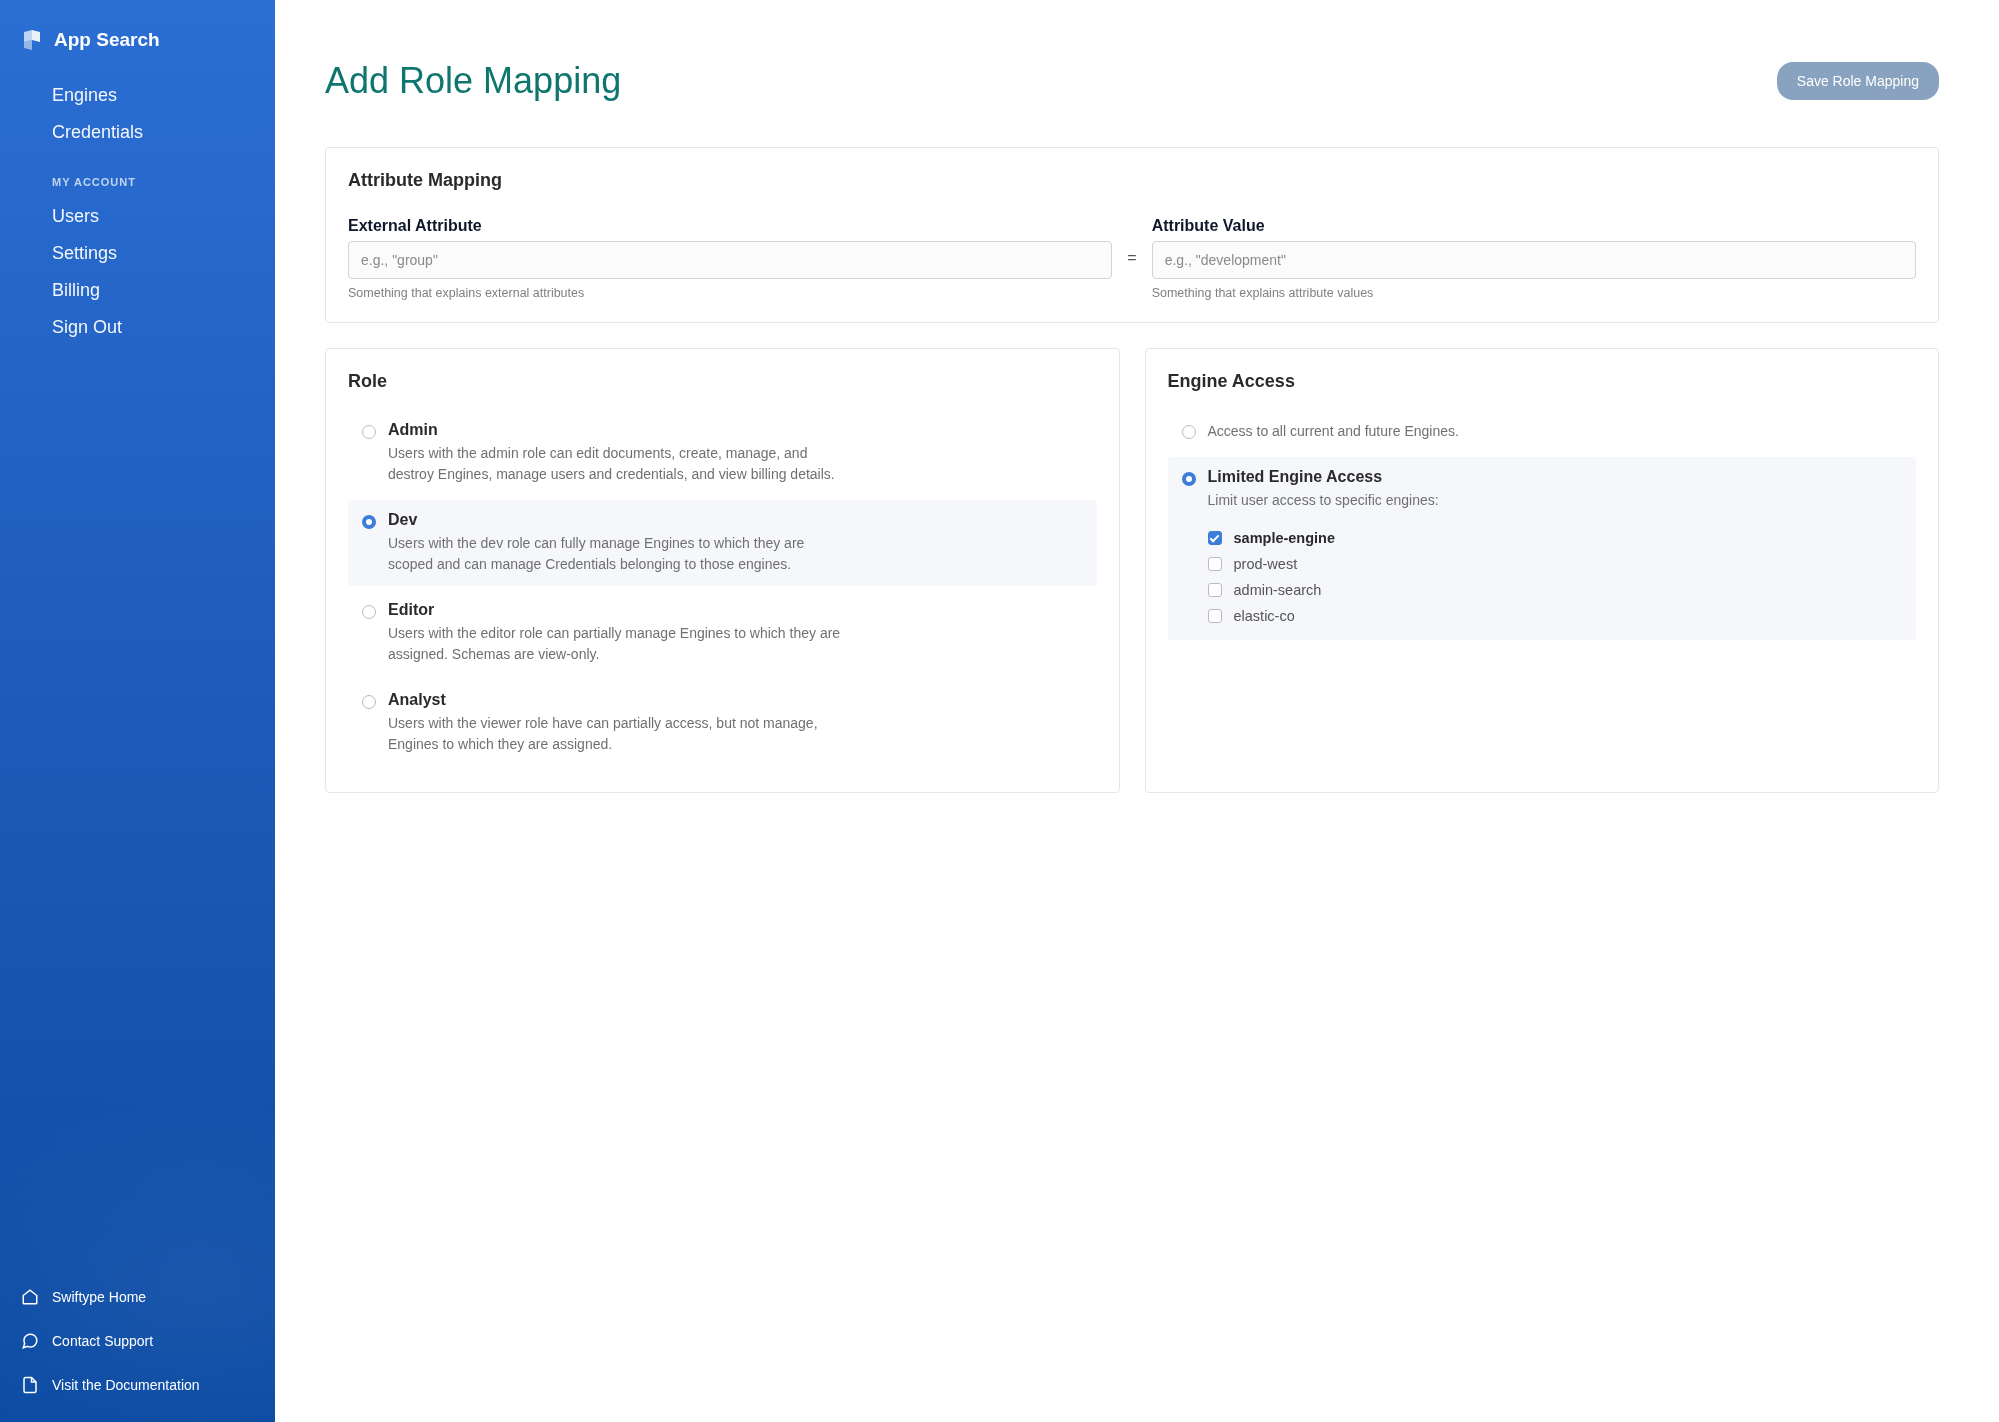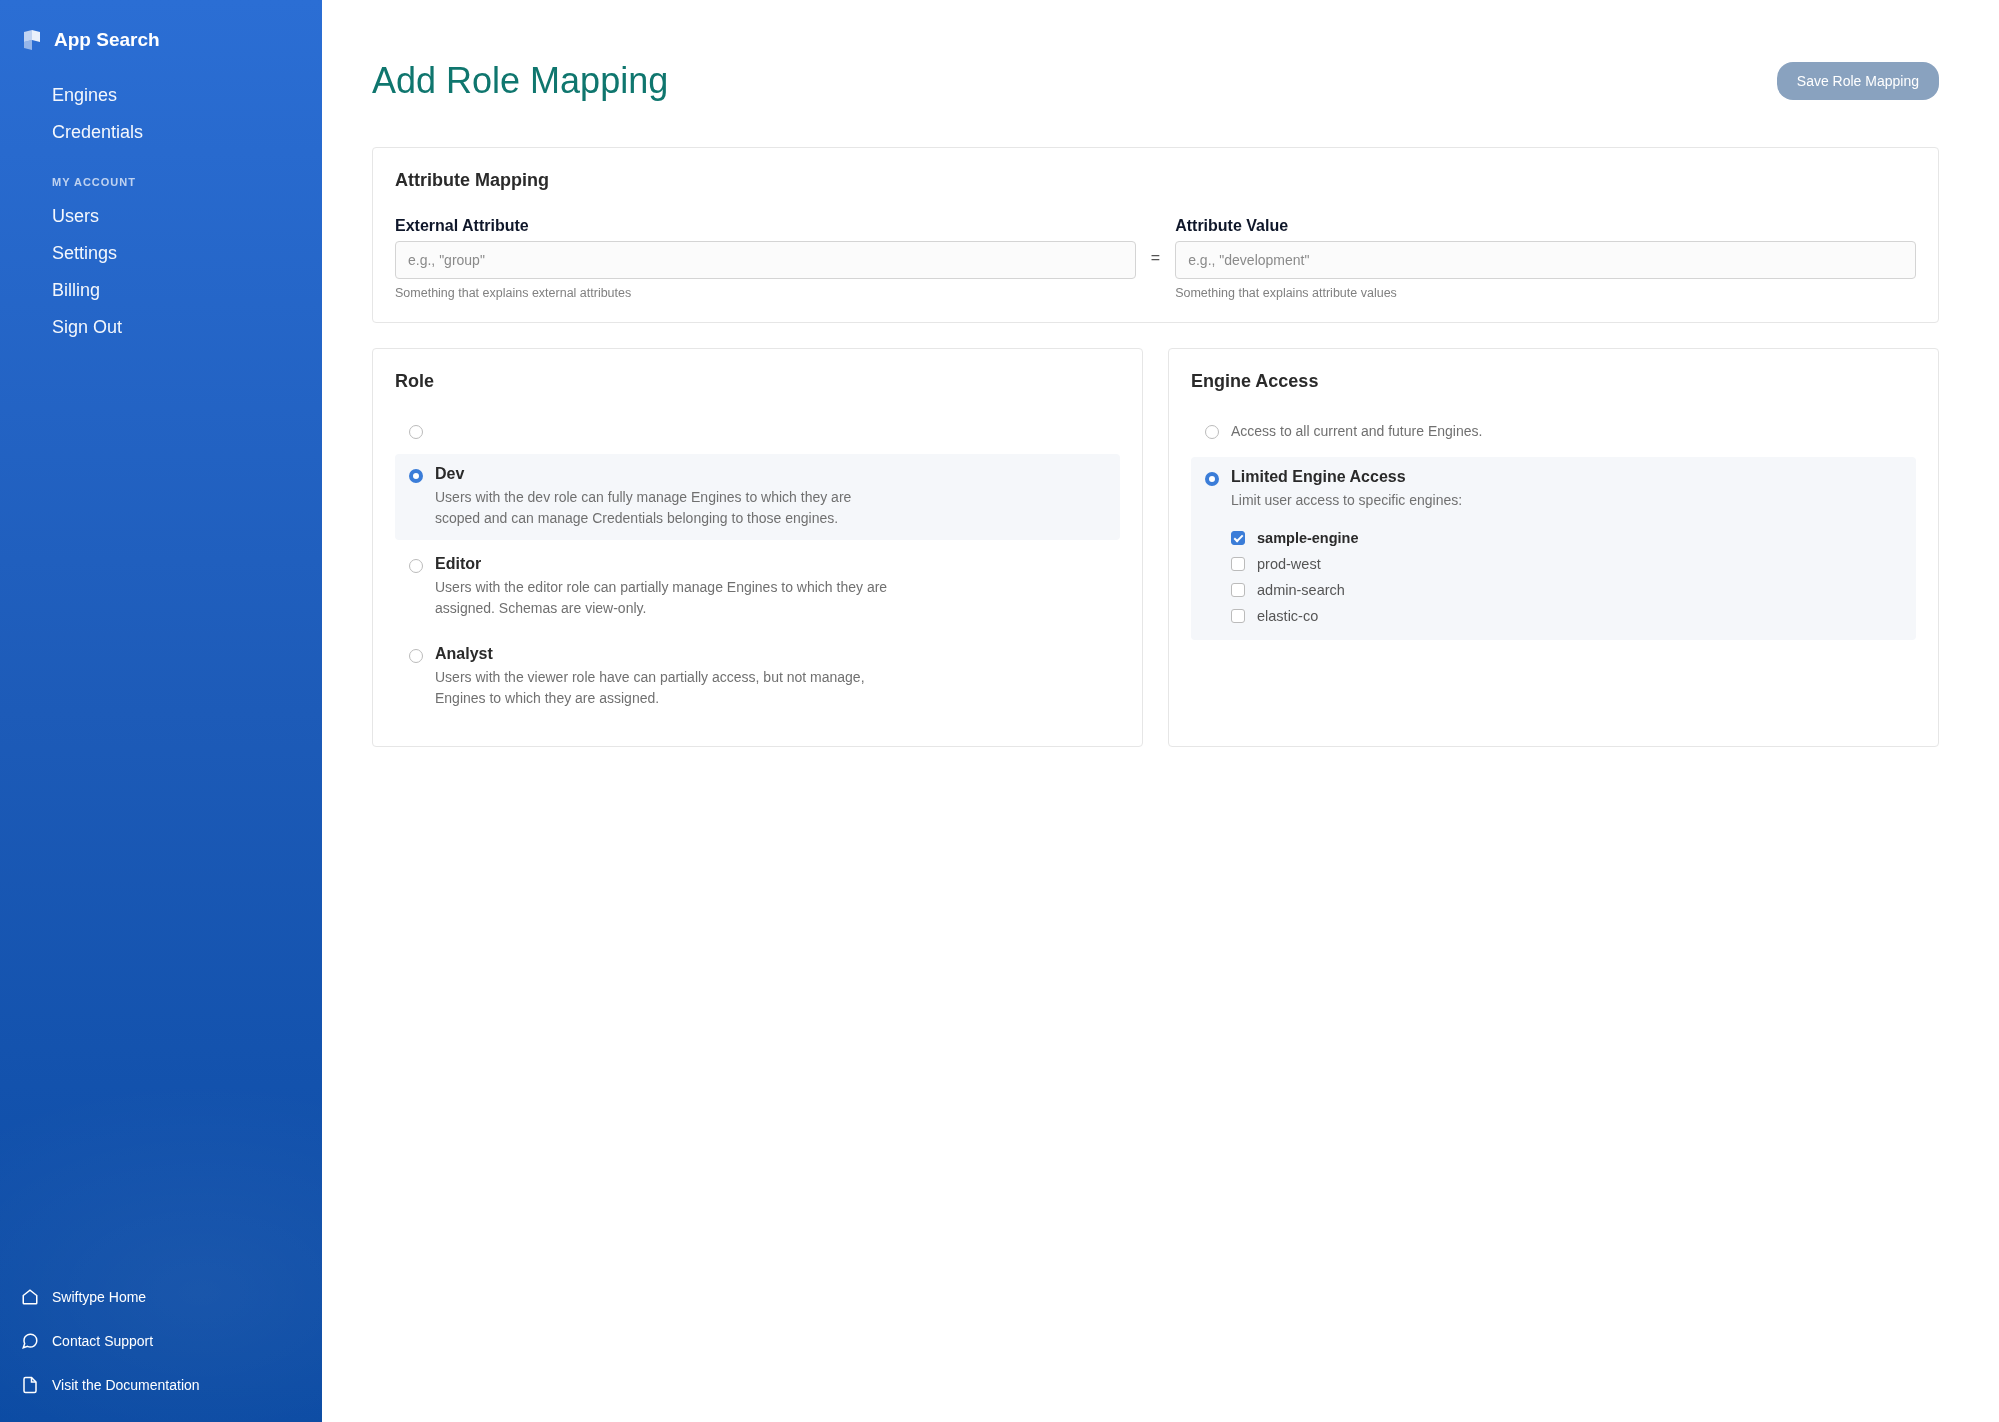--- a/index.html
+++ b/index.html
@@ -8,21 +8,21 @@
       box-sizing: border-box;
     }
     body {
       font-family: -apple-system, BlinkMacSystemFont, "Segoe UI", Helvetica, Arial, sans-serif;
       display: flex;
       height: 100vh;
       overflow: hidden;
       color: #1a1a1a;
     }
     .sidebar {
-      width: 322px;
+      width: 275px;
       background: linear-gradient(180deg, #2b6ed4 0%, #1d5bb8 50%, #0a4aa3 100%);
       color: white;
       display: flex;
       flex-direction: column;
       padding-top: 20px;
       position: relative;
       overflow: hidden;
     }
     .sidebar::after {
       content: '';
@@ -339,20 +339,24 @@
       </div>
     </div>
   </div>
 
   <div class="row-flex">
     <div class="col-half panel">
       <div class="panel-title">Role</div>
       <div class="radio-group" id="roles-list">
           <div class="radio-item">
             <div class="radio-circle"></div>
+            <div class="radio-content">
+              <div class="radio-title">Admin</div>
+              <div class="radio-desc">Users with the admin role can edit documents, create, manage, and destroy Engines, manage users and credentials, and view billing details.</div>
+            </div>
           </div>
           <div class="radio-item selected">
             <div class="radio-circle"></div>
             <div class="radio-content">
               <div class="radio-title">Dev</div>
               <div class="radio-desc">Users with the dev role can fully manage Engines to which they are scoped and can manage Credentials belonging to those engines.</div>
             </div>
           </div>
           <div class="radio-item">
             <div class="radio-circle"></div>

